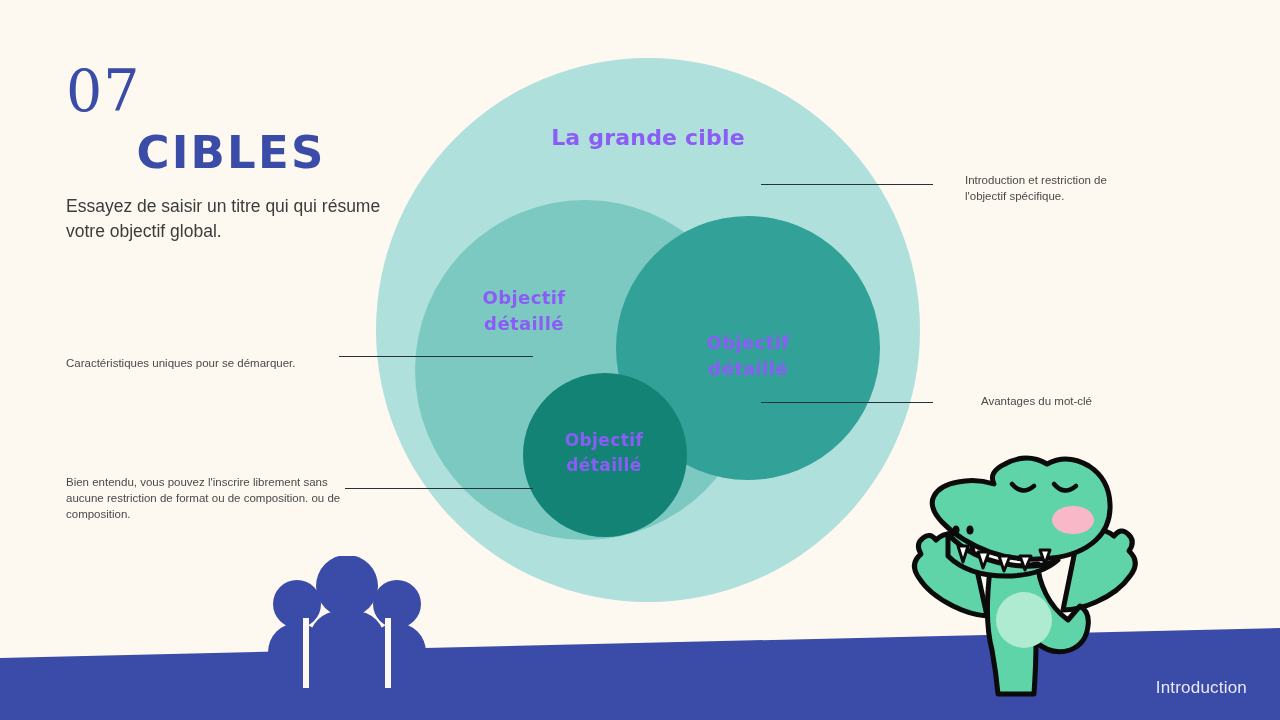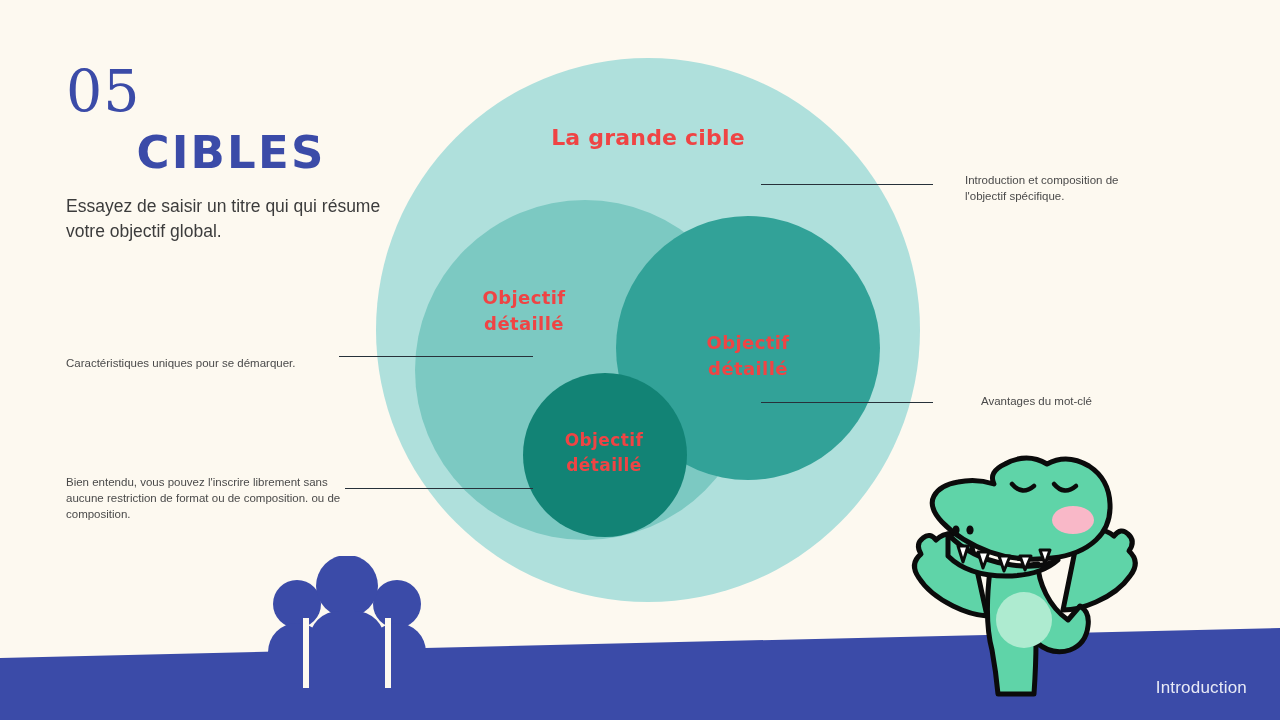--- a/index.html
+++ b/index.html
@@ -29,21 +29,21 @@
   }
   .subtitle{
     margin-top:18px;
     font-size:17.5px;line-height:25px;color:#3C3C3C;font-weight:400;
   }
 
   
   .venn{position:absolute;left:0;top:0;width:1280px;height:720px;}
 
   .circle-label{
-    position:absolute;color:#ef4444;text-align:center;
+    position:absolute;color:#8b5cf6;text-align:center;
     font-family:"DejaVu Sans",sans-serif;font-weight:700;
     letter-spacing:.4px;pointer-events:none;
   }
   .lbl-big{left:498px;top:124px;width:300px;font-size:22px;line-height:28px;letter-spacing:.2px;}
   .lbl-med{left:444px;top:285px;width:160px;font-size:18px;line-height:26px;}
   .lbl-dark{left:668px;top:330px;width:160px;font-size:18px;line-height:26px;}
   .lbl-deep{left:528px;top:428px;width:152px;font-size:17px;line-height:25px;}
 
   
   .anno{position:absolute;font-size:11.5px;line-height:16px;color:#4A4A4A;}
@@ -71,21 +71,21 @@
 </head>
 <body>
 
 <div class="slide">
 
   <svg class="wedge" viewBox="0 0 1280 100" preserveAspectRatio="none">
     <polygon points="0,38 1280,8 1280,100 0,100" fill="#3B4BA8"></polygon>
   </svg>
 
   <div class="hdr">
-    <div class="num">05</div>
+    <div class="num">07</div>
     <div class="title">CIBLES</div>
     <div class="subtitle">Essayez de saisir un titre qui qui résume votre objectif global.</div>
   </div>
 
   <svg class="venn" viewBox="0 0 1280 720">
     <circle cx="648" cy="330" r="272" fill="#AFE0DC"></circle>
     <circle cx="585" cy="370" r="170" fill="#7CC9C2"></circle>
     <circle cx="748" cy="348" r="132" fill="#32A298"></circle>
     <circle cx="605" cy="455" r="82" fill="#128375"></circle>
   </svg>
@@ -93,21 +93,21 @@
   <div class="circle-label lbl-big">La grande cible</div>
   <div class="circle-label lbl-med">Objectif détaillé</div>
   <div class="circle-label lbl-dark">Objectif détaillé</div>
   <div class="circle-label lbl-deep">Objectif détaillé</div>
 
   <div class="leader ld-r1"></div>
   <div class="leader ld-r2"></div>
   <div class="leader ld-l1"></div>
   <div class="leader ld-l2"></div>
 
-  <div class="anno anno-r1">Introduction et composition de l'objectif spécifique.</div>
+  <div class="anno anno-r1">Introduction et restriction de l'objectif spécifique.</div>
   <div class="anno anno-r2">Avantages du mot-clé</div>
   <div class="anno anno-l2">Bien entendu, vous pouvez l'inscrire librement sans aucune restriction de format ou de composition. ou de composition.</div>
   <div class="anno anno-l1">Caractéristiques uniques pour se démarquer.</div>
 
   <svg class="people" viewBox="0 0 170 132">
     <g fill="#3B4BA8">
       <circle cx="35" cy="48" r="24"></circle>
       <path d="M6 132 V96 a29 29 0 0 1 29-29 h0 a29 29 0 0 1 29 29 v36 Z"></path>
       <circle cx="135" cy="48" r="24"></circle>
       <path d="M106 132 V96 a29 29 0 0 1 29-29 h0 a29 29 0 0 1 29 29 v36 Z"></path>

